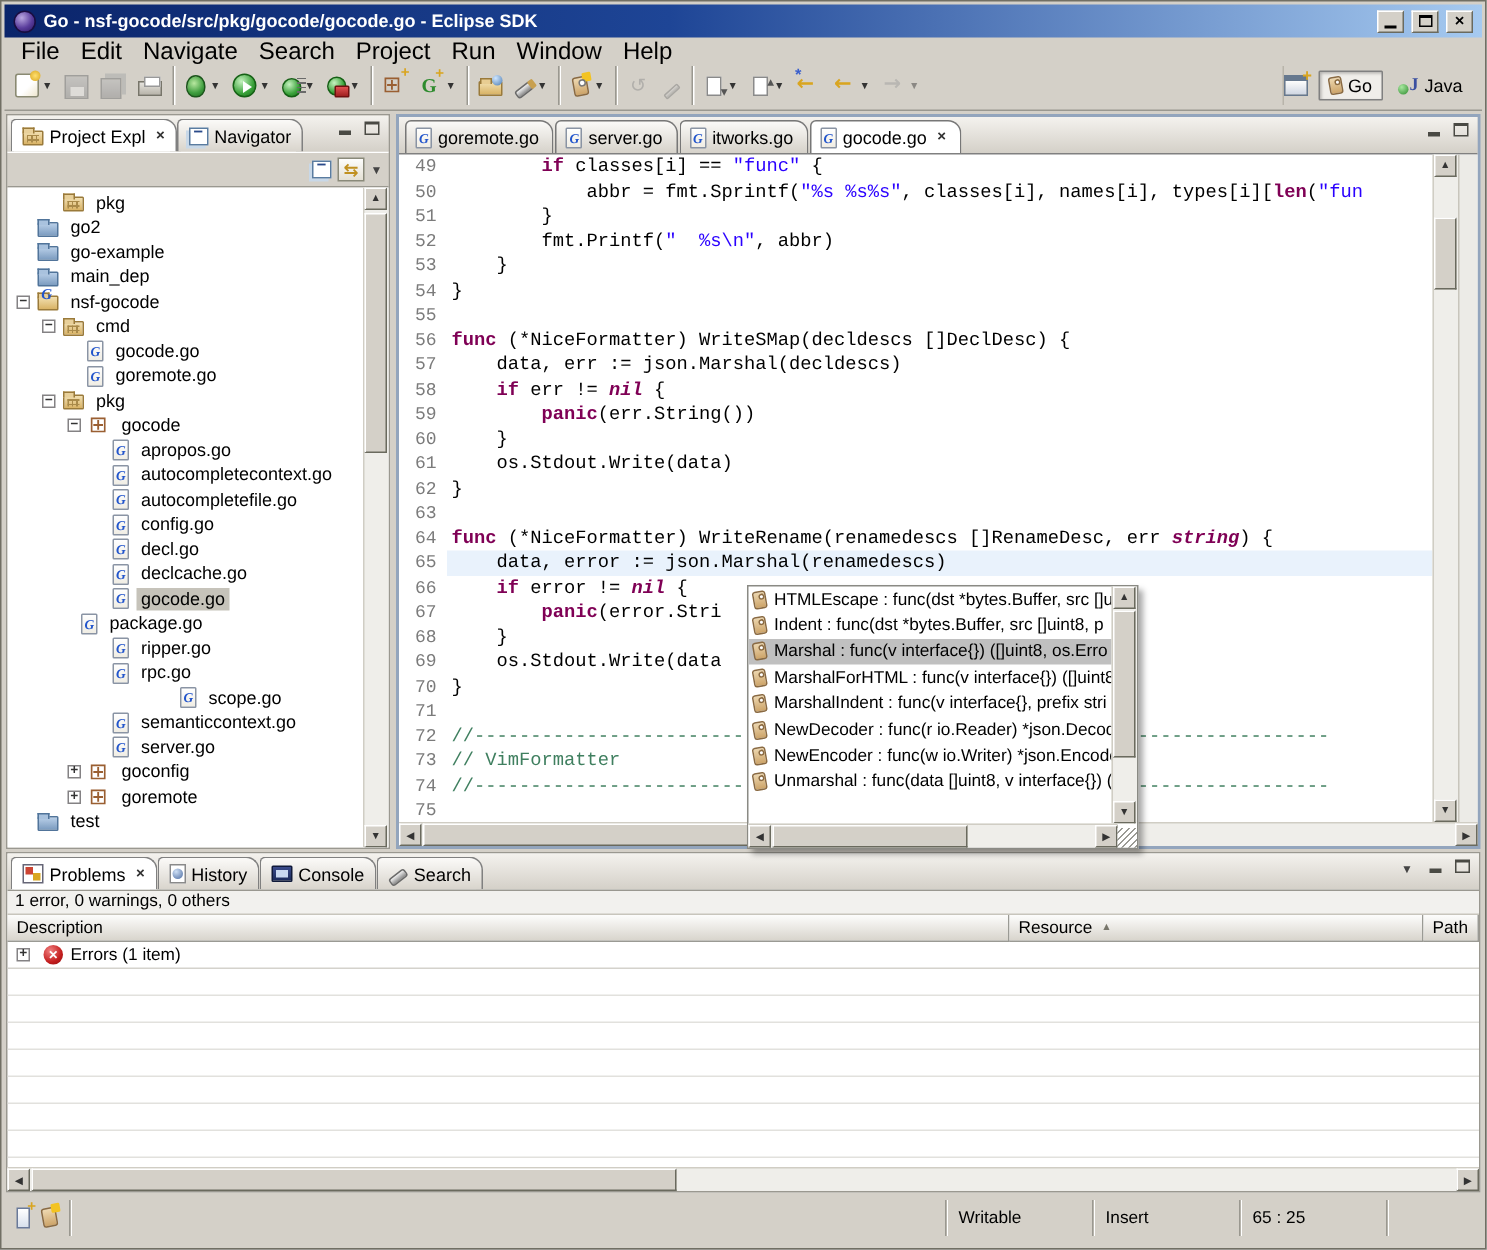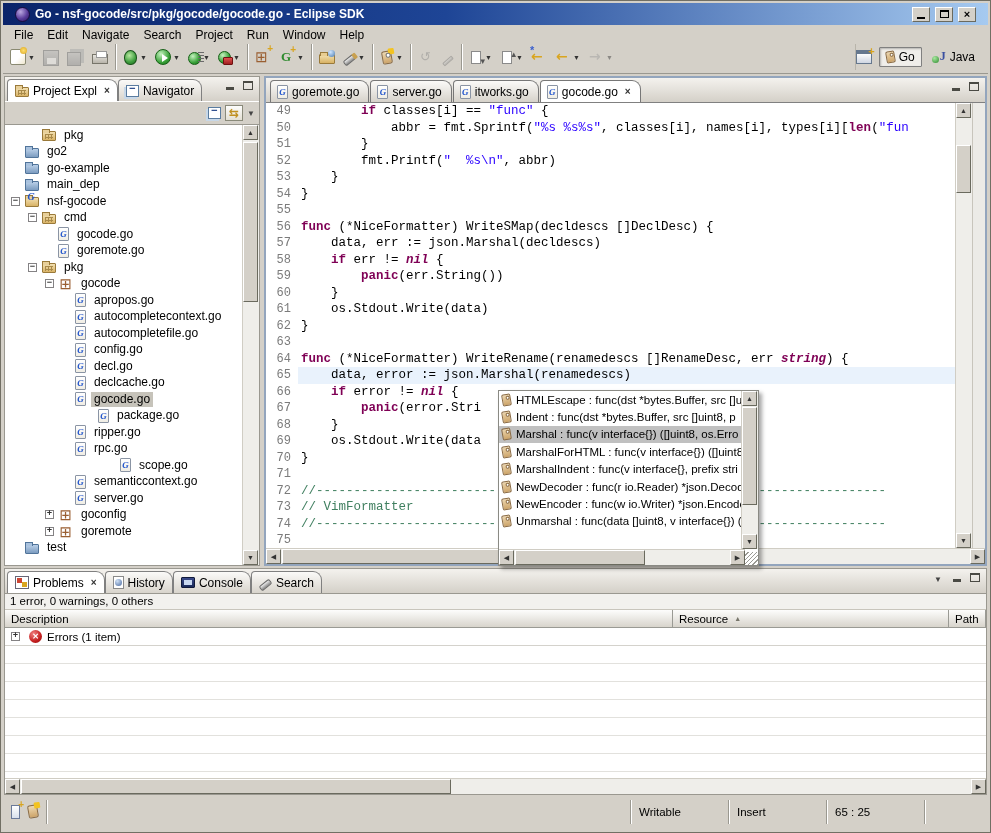--- a/index.html
+++ b/index.html
@@ -1,31 +1,31 @@
 <!DOCTYPE html>
 <html><head>
 <meta charset="utf-8">
 <style>
   *{margin:0;padding:0;box-sizing:border-box}
   html,body{width:991px;height:833px;overflow:hidden;background:#808080}
   body{font-family:"Liberation Sans",sans-serif;font-size:12px;color:#000}
   #app{position:relative;width:991px;height:833px;background:#d4d0c8;border:1px solid #716f64;padding:2px;display:flex;flex-direction:column}
 
   
-  .titlebar{height:22px;flex:none;background:linear-gradient(90deg,#0a246a 0%,#1e4596 45%,#a6caf0 100%);display:flex;align-items:center;padding:0 12px;gap:5px}
+  .titlebar{height:22px;flex:none;background:linear-gradient(90deg,#0a246a 0%,#1e4596 45%,#a6caf0 100%);display:flex;align-items:center;padding:0 6px;gap:5px}
   .title-text{color:#fff;font-weight:bold;font-size:12px;flex:1;white-space:nowrap;overflow:hidden}
   .eclipse-icon{width:15px;height:15px;border-radius:50%;background:radial-gradient(circle at 35% 30%,#b9a7e0,#5a3d9c 55%,#2a1560);border:1px solid #1a0d40;flex:none}
   .winbtn{width:18px;height:15px;background:#d4d0c8;border:1px solid;border-color:#fff #6a6a5e #6a6a5e #fff;display:flex;align-items:center;justify-content:center;flex:none}
   .wb-min{width:8px;height:2px;background:#000;margin-top:7px}
   .wb-max{width:9px;height:8px;border:1px solid #000;border-top-width:2px}
   .wb-close{font:bold 11px/11px "Liberation Sans",sans-serif}
 
   
   .menubar{height:19px;flex:none;display:flex;align-items:center;padding-left:4px}
-  .menu-item{padding:14px 7px;font-size:12px;cursor:default}
+  .menu-item{padding:14px 7px;font-size:16px;cursor:default}
 
   
   .toolbar{height:30px;flex:none;display:flex;align-items:flex-start;border-bottom:1px solid #9a9890;background:#d4d0c8}
   .tb-group{display:flex;align-items:center;height:26px;padding:0 3px}
   .tb-group + .tb-group{border-left:1px solid #9a9890;box-shadow:inset 1px 0 0 #fff}
   .tb-btn{height:24px;display:flex;align-items:center;gap:2px;padding:0 3px;border:1px solid transparent}
   .tb-btn.dis{opacity:.45;filter:grayscale(.9)}
   .dd{font-size:7px;color:#333;width:7px}
   .tbi{width:16px;height:16px;position:relative;display:inline-block;flex:none}
   .tbi-new{background:linear-gradient(135deg,#fff 55%,#efe7cf);border:1px solid #8a8a72;border-radius:2px 2px 2px 2px}
@@ -431,21 +431,21 @@
             <div class="trow" style="padding-left: 57px;">
               <span class="exp noexp"></span>
               <span class="ticon ti-gofile"></span>
               <span class="tlabel">declcache.go</span>
             </div>
             <div class="trow sel" style="padding-left: 57px;">
               <span class="exp noexp"></span>
               <span class="ticon ti-gofile"></span>
               <span class="tlabel">gocode.go</span>
             </div>
-            <div class="trow" style="padding-left: 80px;">
+            <div class="trow" style="padding-left: 36px;">
               <span class="exp noexp"></span>
               <span class="ticon ti-gofile"></span>
               <span class="tlabel">package.go</span>
             </div>
             <div class="trow" style="padding-left: 57px;">
               <span class="exp noexp"></span>
               <span class="ticon ti-gofile"></span>
               <span class="tlabel">ripper.go</span>
             </div>
             <div class="trow" style="padding-left: 57px;">

